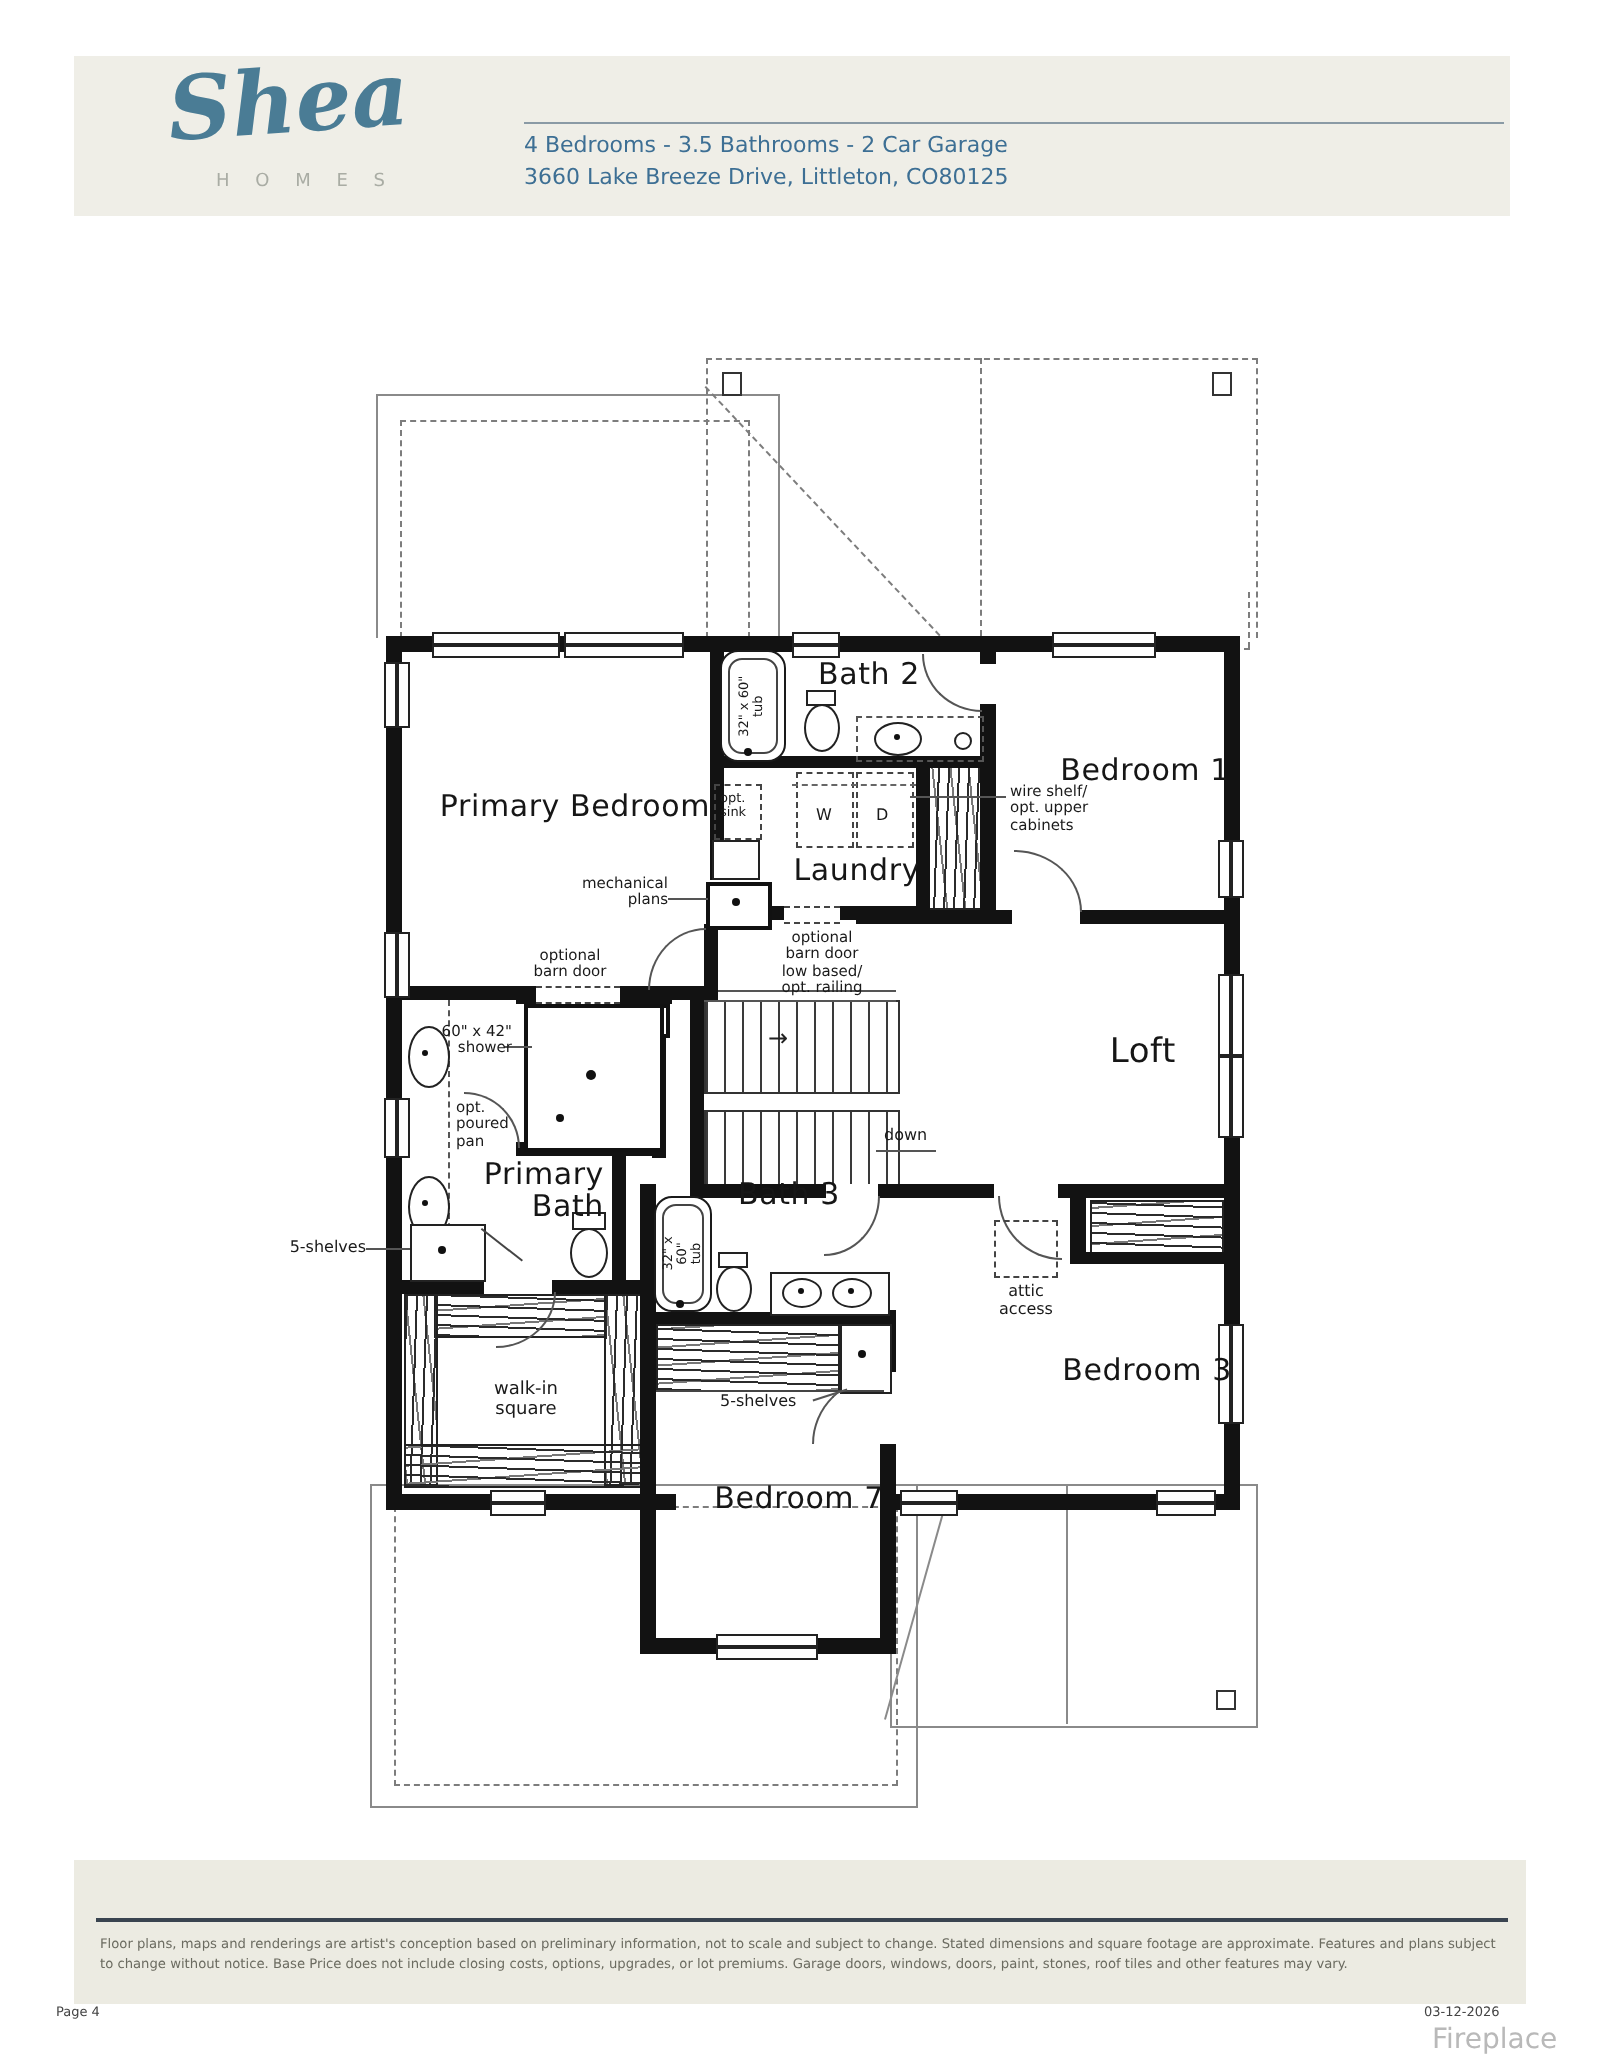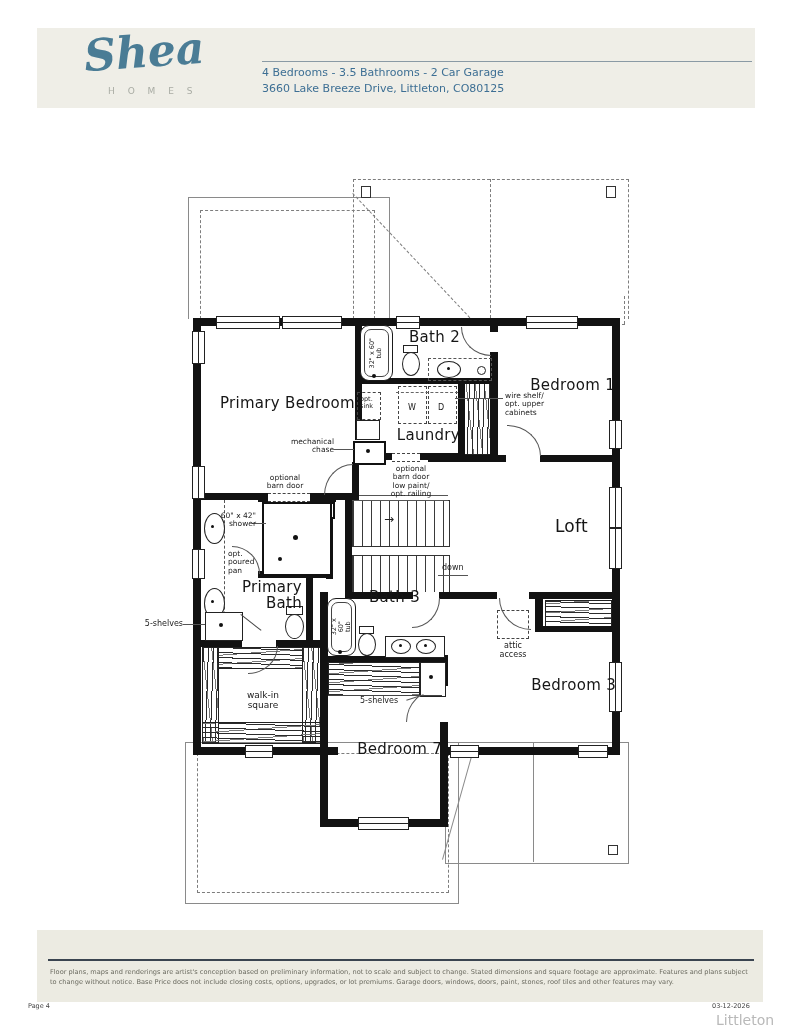--- a/index.html
+++ b/index.html
@@ -216,40 +216,40 @@
 <div class="room" style="left:518px;top:516px;width:70px;font-size:17px;">Loft</div>
 <div class="room" style="left:206px;top:580px;width:96px;line-height:1.05;">Primary
 Bath</div>
 <div class="room" style="left:360px;top:588px;width:60px;">Bath 3</div>
 <div class="room" style="left:498px;top:676px;width:118px;">Bedroom 3</div>
 <div class="room" style="left:330px;top:740px;width:112px;">Bedroom 7</div>
 <div class="lbl" style="left:232px;top:690px;width:62px;text-align:center;font-size:9px;">walk-in
 square</div>
 
 <div class="lbl" style="left:282px;top:438px;width:52px;text-align:right;font-size:7.5px;">mechanical
-chase</div>
+plans</div>
 <div class="lbl" style="left:256px;top:474px;width:58px;text-align:center;font-size:7.5px;">optional
 barn door</div>
 <div class="lbl" style="left:382px;top:465px;width:58px;text-align:center;font-size:7.5px;">optional
 barn door</div>
-<div class="lbl" style="left:380px;top:482px;width:62px;text-align:center;font-size:7.5px;">low paint/
+<div class="lbl" style="left:380px;top:482px;width:62px;text-align:center;font-size:7.5px;">low based/
 opt. railing</div>
 <div class="lbl" style="left:505px;top:392px;width:60px;font-size:7.5px;">wire shelf/
 opt. upper
 cabinets</div>
 <div class="lbl" style="left:212px;top:512px;width:44px;text-align:right;font-size:7.5px;">60" x 42"
 shower</div>
 <div class="lbl" style="left:228px;top:550px;width:34px;font-size:7.5px;">opt.
 poured
 pan</div>
 <div class="lbl" style="left:143px;top:620px;width:40px;text-align:right;">5-shelves</div>
 <div class="lbl" style="left:360px;top:697px;width:46px;">5-shelves</div>
 <div class="lbl" style="left:490px;top:642px;width:46px;text-align:center;">attic
 access</div>
 
 <div class="abs" style="left:37px;top:930px;width:726px;height:72px;background:#ecebe2;"></div>
 <div class="abs" style="left:48px;top:959px;width:706px;height:2px;background:#3a4450;"></div>
 <div class="abs" style="left:50px;top:968px;width:702px;font-size:6.6px;line-height:1.5;color:#6b6b60;">Floor plans, maps and renderings are artist's conception based on preliminary information, not to scale and subject to change. Stated dimensions and square footage are approximate. Features and plans subject to change without notice. Base Price does not include closing costs, options, upgrades, or lot premiums. Garage doors, windows, doors, paint, stones, roof tiles and other features may vary.</div>
 <div class="abs" style="left:28px;top:1002px;font-size:6.5px;color:#444;">Page 4</div>
 <div class="abs" style="left:712px;top:1002px;font-size:6.5px;color:#444;">03-12-2026</div>
-<div class="abs" style="left:716px;top:1012px;font-size:14px;color:#b9b9b9;">Littleton</div>
+<div class="abs" style="left:716px;top:1012px;font-size:14px;color:#b9b9b9;">Fireplace</div>
 
 </div>
 
 </body></html>

